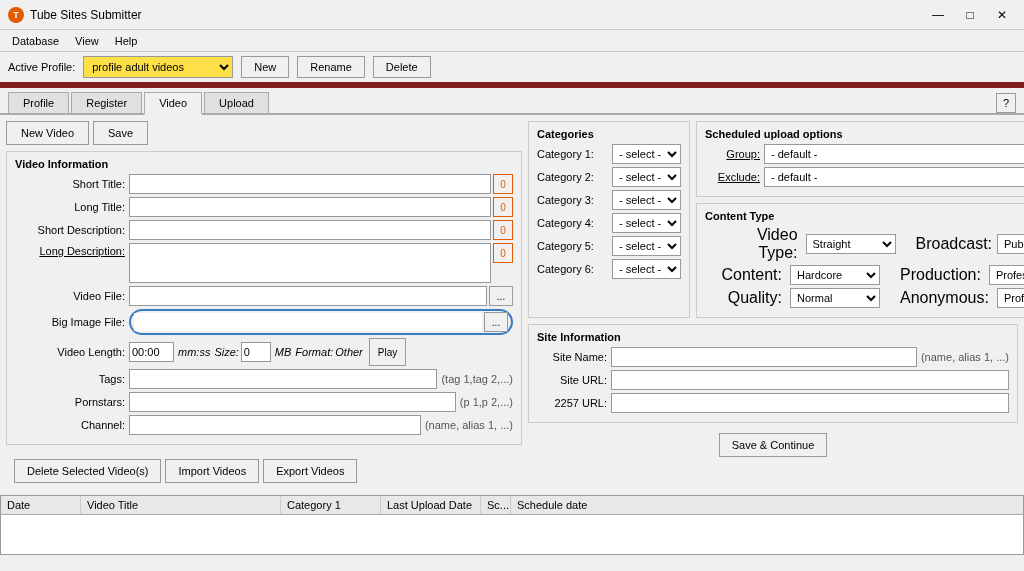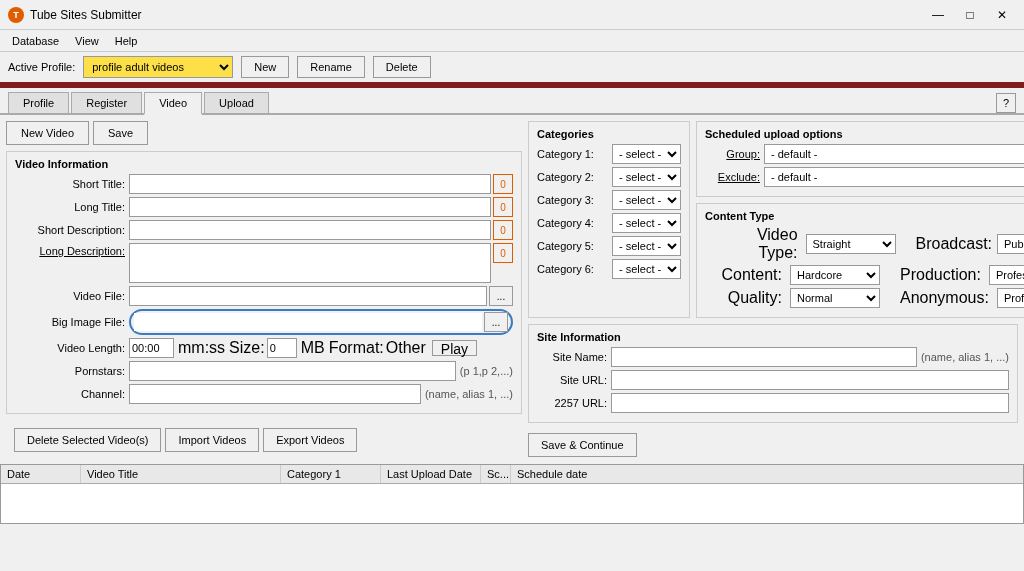--- a/index.html
+++ b/index.html
@@ -44,23 +44,23 @@
     .form-input-counter { width: 20px; height: 20px; font-size: 10px; border: 1px solid #e05c00; background: #f0f0f0; color: #e05c00; text-align: center; line-height: 20px; margin-left: 2px; cursor: pointer; }
 
     .textarea-input { flex: 1; height: 40px; font-size: 11px; border: 1px solid #999; background: white; padding: 2px 3px; resize: none; }
 
     .browse-btn { width: 24px; height: 20px; font-size: 10px; border: 1px solid #999; background: #f0f0f0; cursor: pointer; margin-left: 2px; }
 
     
     .length-row { display: flex; align-items: center; margin-bottom: 3px; }
     .length-label { font-size: 11px; text-align: right; min-width: 110px; margin-right: 4px; }
     .length-input { width: 45px; height: 20px; font-size: 11px; border: 1px solid #999; background: white; padding: 0 2px; }
-    .length-text { font-size: 16px; }
+    .length-text { font-size: 11px; font-style: italic; }
     .length-size-input { width: 30px; height: 20px; font-size: 11px; border: 1px solid #999; background: white; padding: 0 2px; }
-    .play-btn { height: 16px; padding: 0 8px; font-size: 14px; border: 1px solid #999; background: #f0f0f0; cursor: pointer; }
+    .play-btn { height: 28px; padding: 0 8px; font-size: 10px; border: 1px solid #999; background: #f0f0f0; cursor: pointer; }
 
     
     .tags-row { display: flex; align-items: center; margin-bottom: 3px; }
     .tags-label { font-size: 11px; text-align: right; min-width: 110px; margin-right: 4px; }
     .tags-input { flex: 1; height: 20px; font-size: 11px; border: 1px solid #999; background: white; padding: 0 3px; }
     .tags-hint { font-size: 11px; color: #555; margin-left: 4px; white-space: nowrap; }
 
     
     .bottom-buttons { display: flex; gap: 4px; padding: 6px 8px; }
     .bottom-btn { height: 24px; padding: 0 12px; font-size: 11px; border: 1px solid #999; background: #f0f0f0; cursor: pointer; }
@@ -108,21 +108,21 @@
     .table-col.last-upload { width: 100px; }
     .table-col.sc { width: 30px; }
     .table-col.sched-date { flex: 1; }
 
     
     .help-btn { width: 20px; height: 20px; font-size: 11px; border: 1px solid #999; background: #f0f0f0; cursor: pointer; }
 
     .tabs-and-help { display: flex; align-items: center; justify-content: space-between; }
 
     .right-groups-row { display: flex; gap: 6px; }
-    .right-bottom { margin-top: 4px; display: flex; justify-content: flex-start; }
+    .right-bottom { margin-top: 4px; display: flex; justify-content: center; }
 
     .save-continue-btn { height: 24px; padding: 0 12px; font-size: 11px; border: 1px solid #999; background: #f0f0f0; cursor: pointer; }
 
     .video-info-group { border: 1px solid #ccc; padding: 6px 8px; margin-bottom: 4px; }
     .video-info-title { font-size: 11px; font-weight: bold; margin-bottom: 4px; }
   </style>
 </head>
 <body>
 
 <div class="titlebar">
@@ -218,20 +218,25 @@
         <input class="length-input" type="text" value="00:00" style="">
         <span class="length-text" style="margin:0 4px;">mm:ss</span>
         <span class="length-text" style="margin-right:2px;">Size:</span>
         <input class="length-size-input" type="text" value="0" style="">
         <span class="length-text" style="margin:0 4px;">MB</span>
         <span class="length-text" style="margin-right:2px;">Format:</span>
         <span class="length-text" style="margin-right:6px;">Other</span>
         <button class="play-btn">Play</button>
       </div>
 
+      <div class="tags-row">
+        <span class="tags-label">Tags:</span>
+        <input class="tags-input" type="text" style="">
+        <span class="tags-hint">(tag 1,tag 2,...)</span>
+      </div>
 
       <div class="tags-row">
         <span class="tags-label">Pornstars:</span>
         <input class="tags-input" type="text" style="">
         <span class="tags-hint">(p 1,p 2,...)</span>
       </div>
 
       <div class="tags-row">
         <span class="tags-label">Channel:</span>
         <input class="tags-input" type="text" style="">

